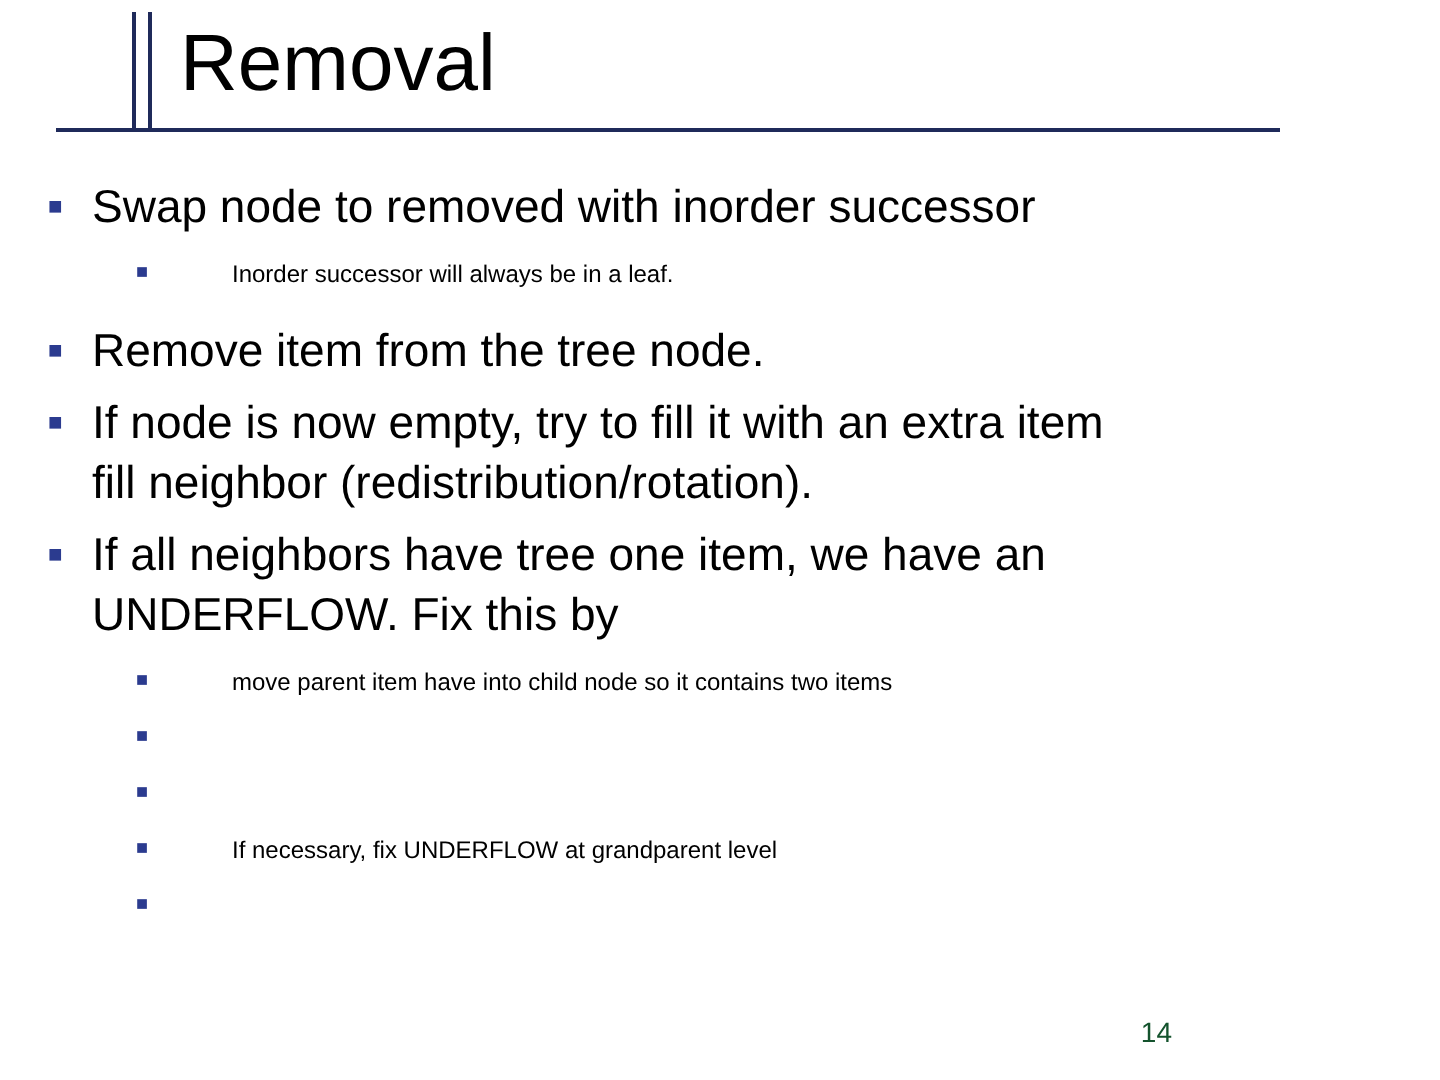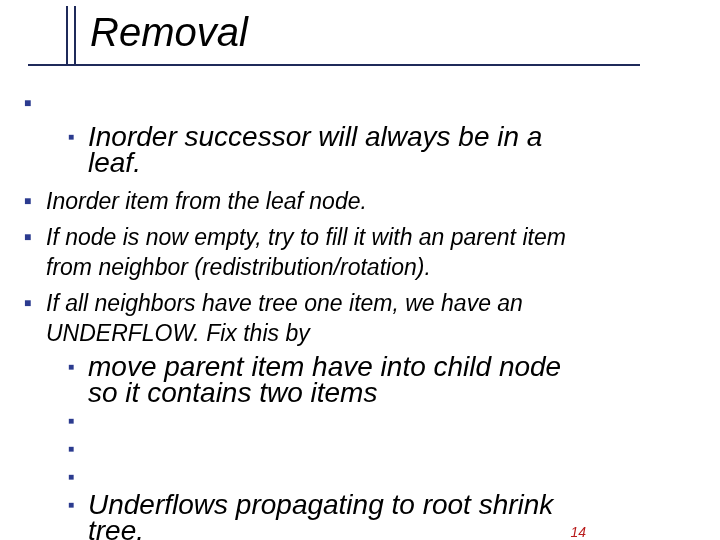--- a/index.html
+++ b/index.html
@@ -10,21 +10,20 @@
     background: #ffffff;
     font-family: Verdana, Geneva, sans-serif;
     color: #000000;
     overflow: hidden;
   }
   .slide {
     position: relative;
     width: 596px;
     height: 540px;
     box-sizing: border-box;
-    font-style: italic;
   }
   .title-wrap {
     position: absolute;
     top: 10px;
     left: 90px;
   }
   .title-text {
     font-size: 40px;
     font-weight: 400;
     letter-spacing: 0px;
@@ -88,89 +87,91 @@
   }
   .lvl2 .bullet {
     flex: 0 0 auto;
     width: 20px;
     color: #2b3b8f;
     font-size: 10px;
     line-height: 26px;
     text-align: left;
   }
   .lvl2 .text {
-    font-size: 28px;
+    font-size: 12px;
     line-height: 26px;
+    margin-left: 28px;
   }
 
   .pagenum {
     position: absolute;
-    bottom: 0;
+    bottom: 16px;
     right: 10px;
     font-size: 14px;
-    color: #b91c1c;
+    color: #14532d;
   }
 </style>
 </head>
 <body>
 
 <div class="slide">
 
   <div class="vline-outer"></div>
   <div class="vline-inner"></div>
   <div class="hline"></div>
 
   <div class="title-wrap">
     <span class="title-text">Removal</span>
   </div>
 
   <div class="body">
 
     <div class="lvl1">
       <span class="bullet">■</span>
+      <span class="text">Swap node to removed with inorder successor</span>
     </div>
 
     <div class="lvl2-group">
       <div class="lvl2">
         <span class="bullet">■</span>
         <span class="text">Inorder successor will always be in a leaf.</span>
       </div>
     </div>
 
     <div class="lvl1">
       <span class="bullet">■</span>
-      <span class="text">Inorder item from the leaf node.</span>
+      <span class="text">Remove item from the tree node.</span>
     </div>
 
     <div class="lvl1">
       <span class="bullet">■</span>
-      <span class="text">If node is now empty, try to fill it with an parent item from neighbor (redistribution/rotation).</span>
+      <span class="text">If node is now empty, try to fill it with an extra item fill neighbor (redistribution/rotation).</span>
     </div>
 
     <div class="lvl1">
       <span class="bullet">■</span>
       <span class="text">If all neighbors have tree one item, we have an UNDERFLOW. Fix this by</span>
     </div>
 
     <div class="lvl2-group">
       <div class="lvl2">
         <span class="bullet">■</span>
         <span class="text">move parent item have into child node so it contains two items</span>
       </div>
       <div class="lvl2">
         <span class="bullet">■</span>
       </div>
       <div class="lvl2">
         <span class="bullet">■</span>
       </div>
       <div class="lvl2">
         <span class="bullet">■</span>
+        <span class="text">If necessary, fix UNDERFLOW at grandparent level</span>
       </div>
       <div class="lvl2">
         <span class="bullet">■</span>
-        <span class="text">Underflows propagating to root shrink tree.</span>
       </div>
     </div>
 
   </div>
 
   <div class="pagenum">14</div>
 </div>
 
 </body></html>

